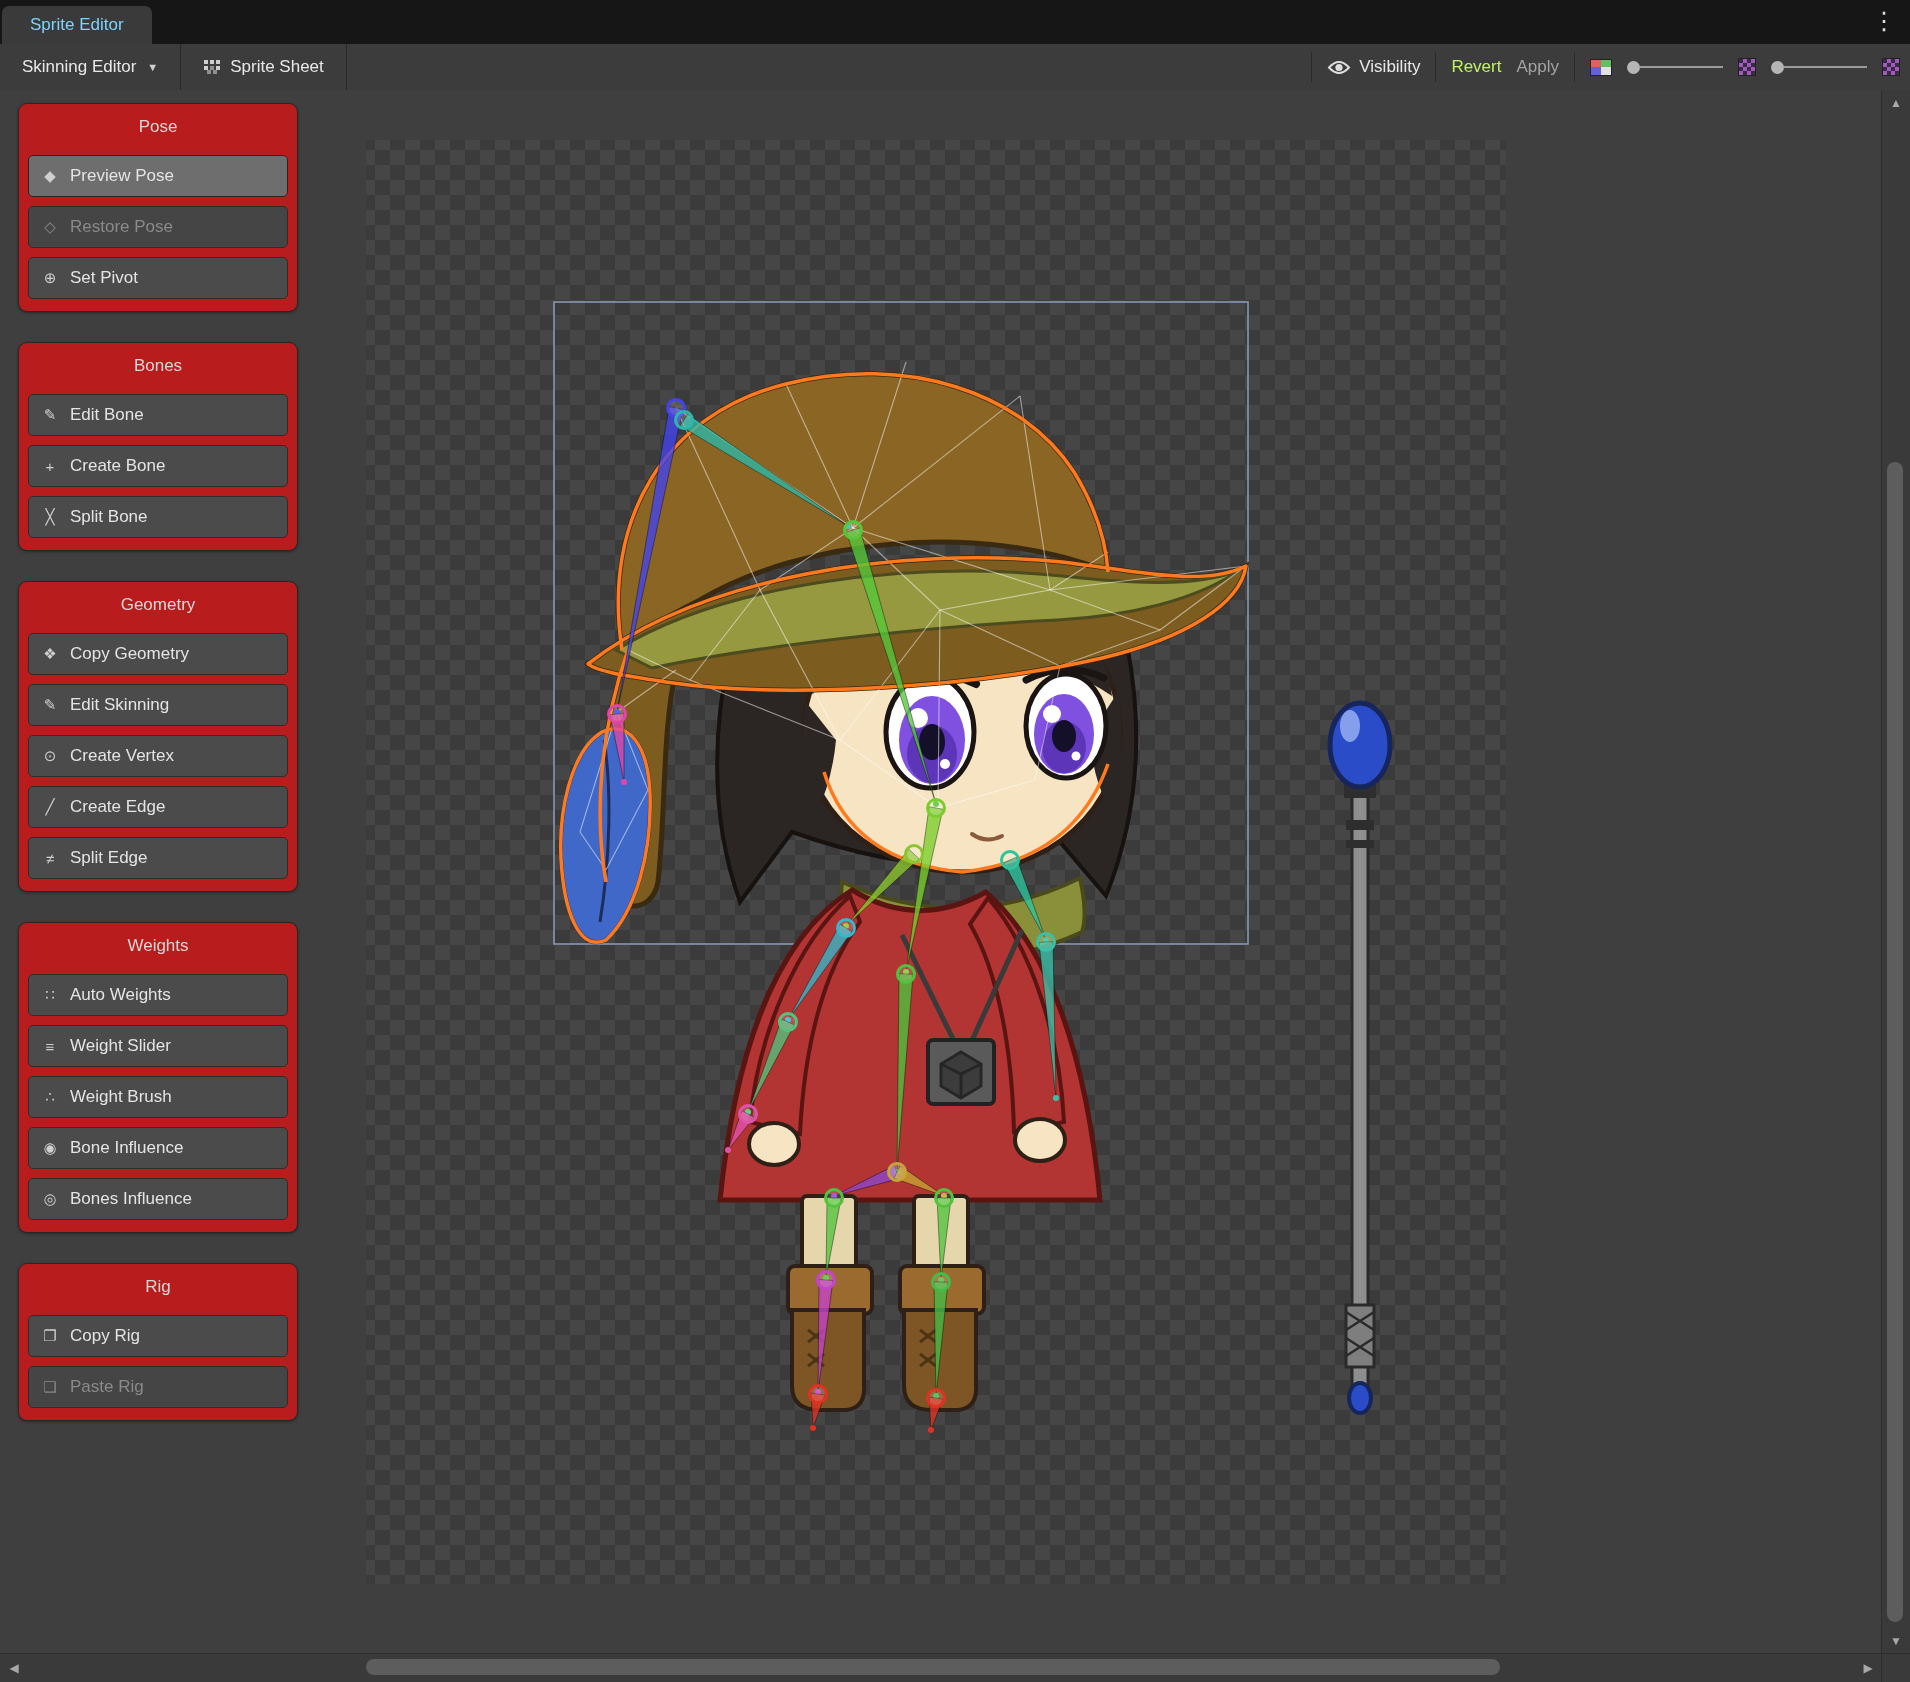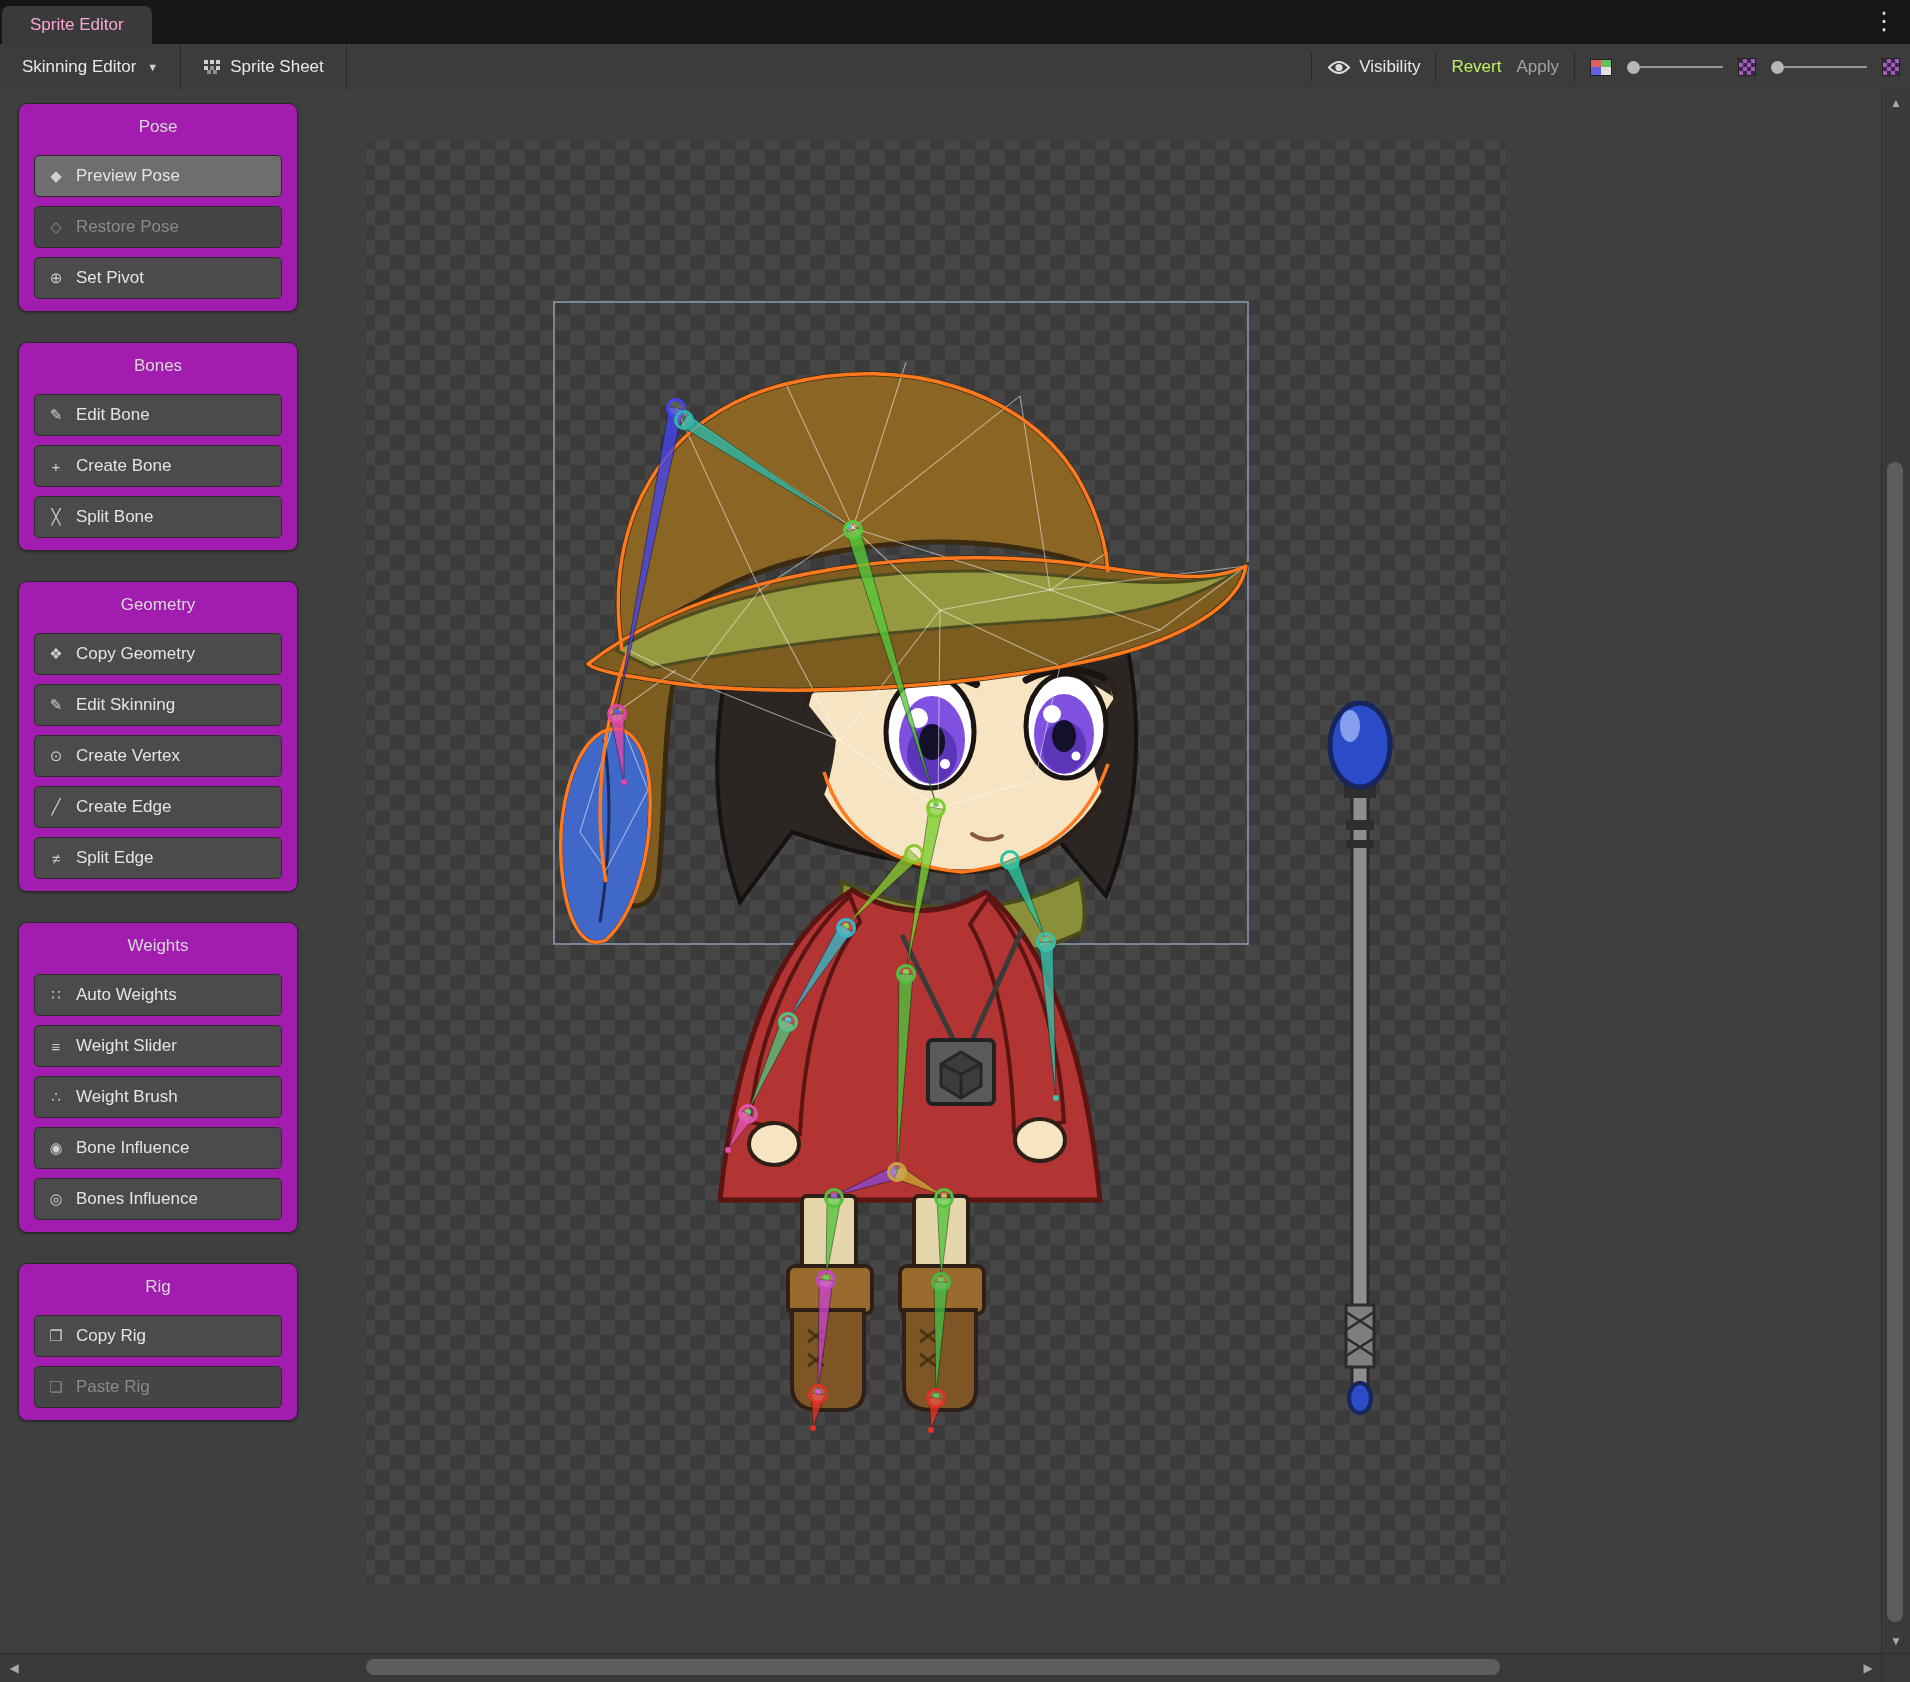--- a/index.html
+++ b/index.html
@@ -1,21 +1,21 @@
 <!DOCTYPE html>
 <html><head>
 <meta charset="utf-8">
 <style>
   html,body{margin:0;padding:0;background:#3f3f3f;}
   body{width:1910px;height:1682px;position:relative;overflow:hidden;
        font-family:"Liberation Sans",sans-serif;-webkit-font-smoothing:antialiased;}
 
   
   .tabbar{position:absolute;top:0;left:0;width:1910px;height:44px;background:#161616;}
-  .tab{position:absolute;left:2px;bottom:0;height:38px;background:#3a3a3a;color:#f9a8d4;
+  .tab{position:absolute;left:2px;bottom:0;height:38px;background:#3a3a3a;color:#7dd3fc;
        font-size:17px;display:flex;align-items:center;padding:0 28px;border-radius:7px 7px 0 0;}
   .kebab{position:absolute;right:14px;top:6px;color:#dddddd;font-size:24px;line-height:30px;cursor:default;}
 
   
   .toolbar{position:absolute;top:44px;left:0;width:1910px;height:46px;background:#3c3c3c;
            border-bottom:6px solid #86efac;display:flex;align-items:stretch;color:#e8e8e8;font-size:17px;}
   .tb-item{display:flex;align-items:center;gap:9px;padding:0 22px;border-right:1px solid #2a2a2a;}
   .caret{font-size:11px;color:#cfcfcf;margin-left:2px;}
   .tb-right{margin-left:auto;display:flex;align-items:center;gap:15px;padding-right:10px;}
   .tb-sep{width:1px;height:30px;background:#2a2a2a;}
@@ -30,21 +30,21 @@
   .track{flex:1;height:2px;background:#999999;}
   .mosaic{width:16px;height:16px;border:1px solid #222;
           background:repeating-conic-gradient(#a05ab8 0 25%, #3a2a4a 0 50%);background-size:8px 8px;}
 
   
   .canvas{position:absolute;top:90px;left:0;width:1882px;height:1564px;background:#3f3f3f;}
   .canvas svg{display:block;}
 
   
   .sidebar{position:absolute;top:103px;left:18px;width:280px;display:flex;flex-direction:column;gap:30px;}
-  .panel{background:#a21caf;border:1px solid #272727;border-radius:9px;padding:8px 15px 12px;box-shadow:0 1px 3px rgba(0,0,0,.35);}
+  .panel{background:#b91c1c;border:1px solid #272727;border-radius:9px;padding:8px 9px 12px;box-shadow:0 1px 3px rgba(0,0,0,.35);}
   .panel-title{text-align:center;color:#d8d8d8;font-size:17px;padding:5px 0 9px;}
   .panel-btn{display:flex;align-items:center;gap:10px;background:#4b4b4b;border:1px solid #2d2d2d;
              border-radius:5px;height:40px;margin-top:9px;padding:0 11px;color:#e4e4e4;font-size:17px;cursor:default;}
   .panel-btn:first-of-type{margin-top:0;}
   .panel-btn.active{background:#6e6e6e;border-color:#262626;}
   .panel-btn.disabled{color:#8a8a8a;background:#454545;}
   .bicon{width:20px;text-align:center;color:#cfcfcf;font-size:15px;flex:none;}
   .panel-btn.disabled .bicon{color:#8a8a8a;}
 
   

